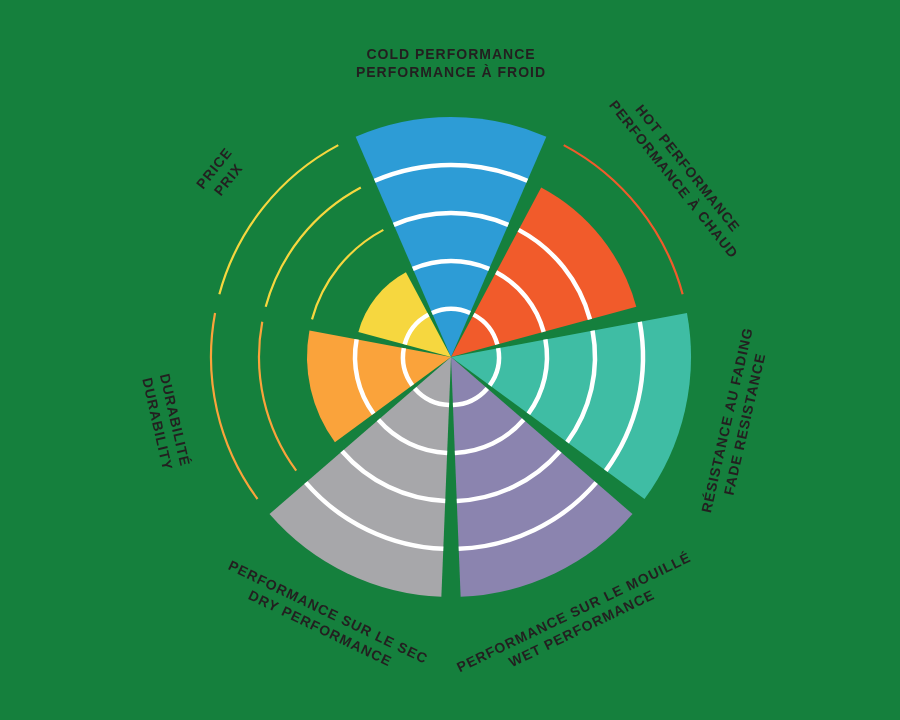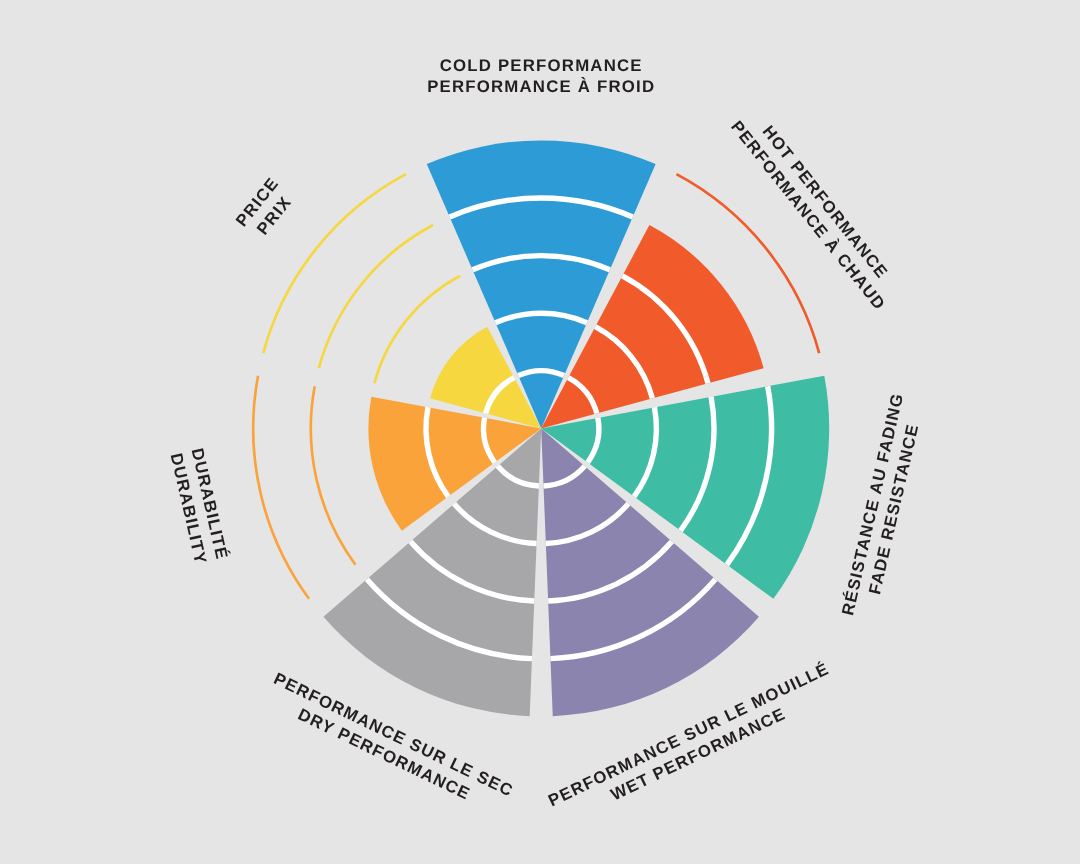--- a/index.html
+++ b/index.html
@@ -8,21 +8,21 @@
     background: #ffffff;
     width: 900px;
     height: 720px;
     overflow: hidden;
     font-family: "Liberation Sans", sans-serif;
   }
   .stage {
     position: relative;
     width: 900px;
     height: 720px;
-    background: #e5e5e5;
+    background: #15803d;
   }
   text.lbl {
     font-family: "Liberation Sans", sans-serif;
     font-weight: 700;
     font-size: 14px;
     letter-spacing: 1px;
     fill: #231f20;
   }
 </style>
 </head>

